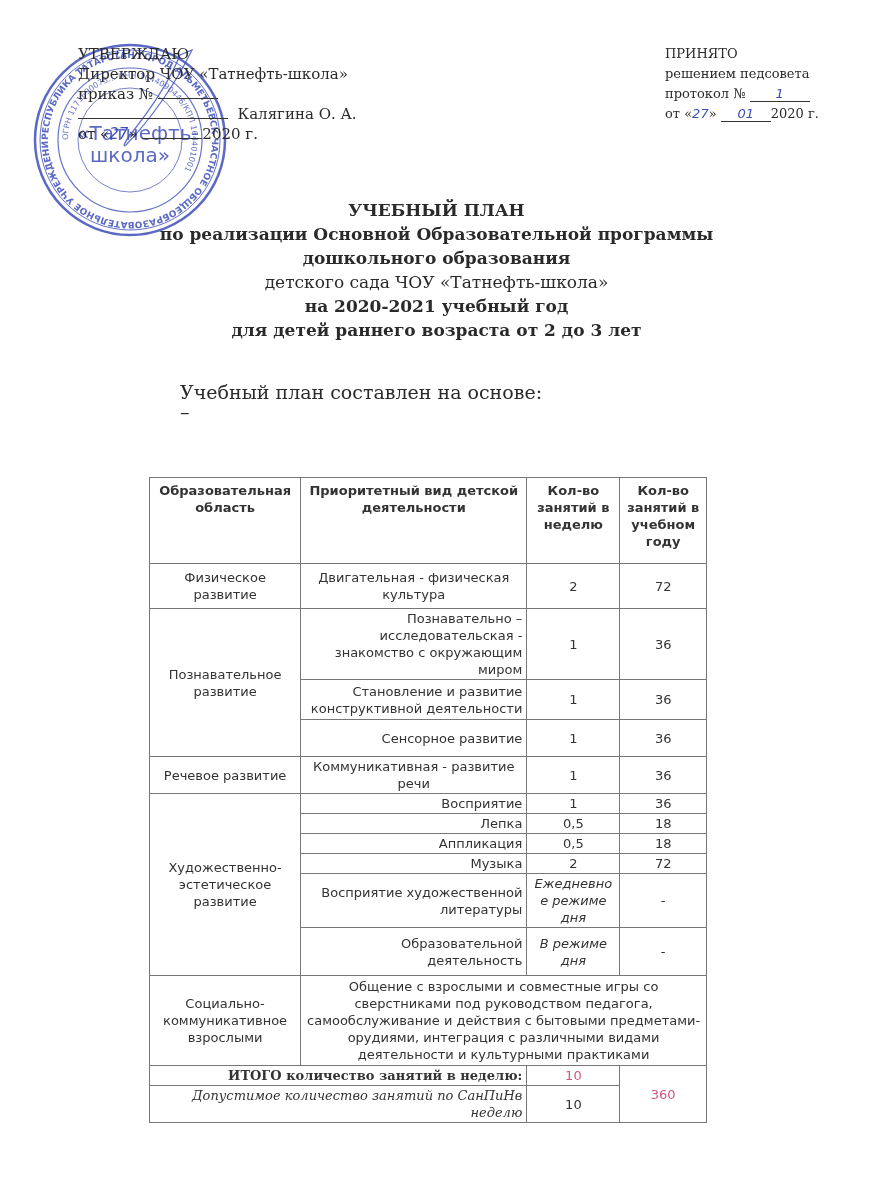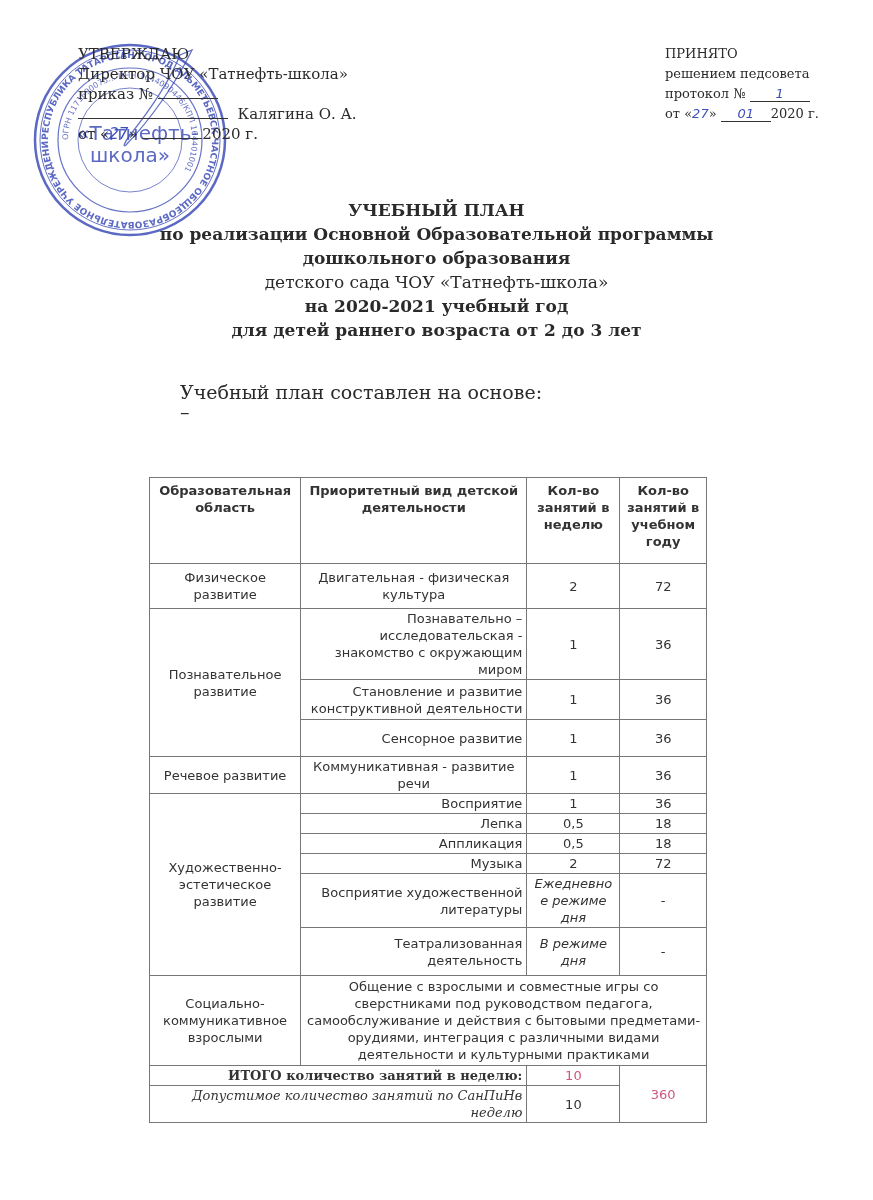--- a/index.html
+++ b/index.html
@@ -170,21 +170,21 @@
       <td class="r">Музыка</td>
       <td class="c">2</td>
       <td class="c">72</td>
     </tr>
     <tr style="height:52px">
       <td class="r">Восприятие художественной литературы</td>
       <td class="c i">Ежедневно е режиме дня</td>
       <td class="c">-</td>
     </tr>
     <tr style="height:48px">
-      <td class="r">Театрализованная деятельность</td>
+      <td class="r">Образовательной деятельность</td>
       <td class="c i">В режиме дня</td>
       <td class="c">-</td>
     </tr>
 
     <tr style="height:90px">
       <td class="c">Социально-коммуникативное взрослыми</td>
       <td class="c" colspan="3">Общение с взрослыми и совместные игры со сверстниками под руководством педагога, самообслуживание и действия с бытовыми предметами-орудиями, интеграция  с различными видами деятельности и культурными практиками</td>
     </tr>
 
     <tr style="height:20px">

